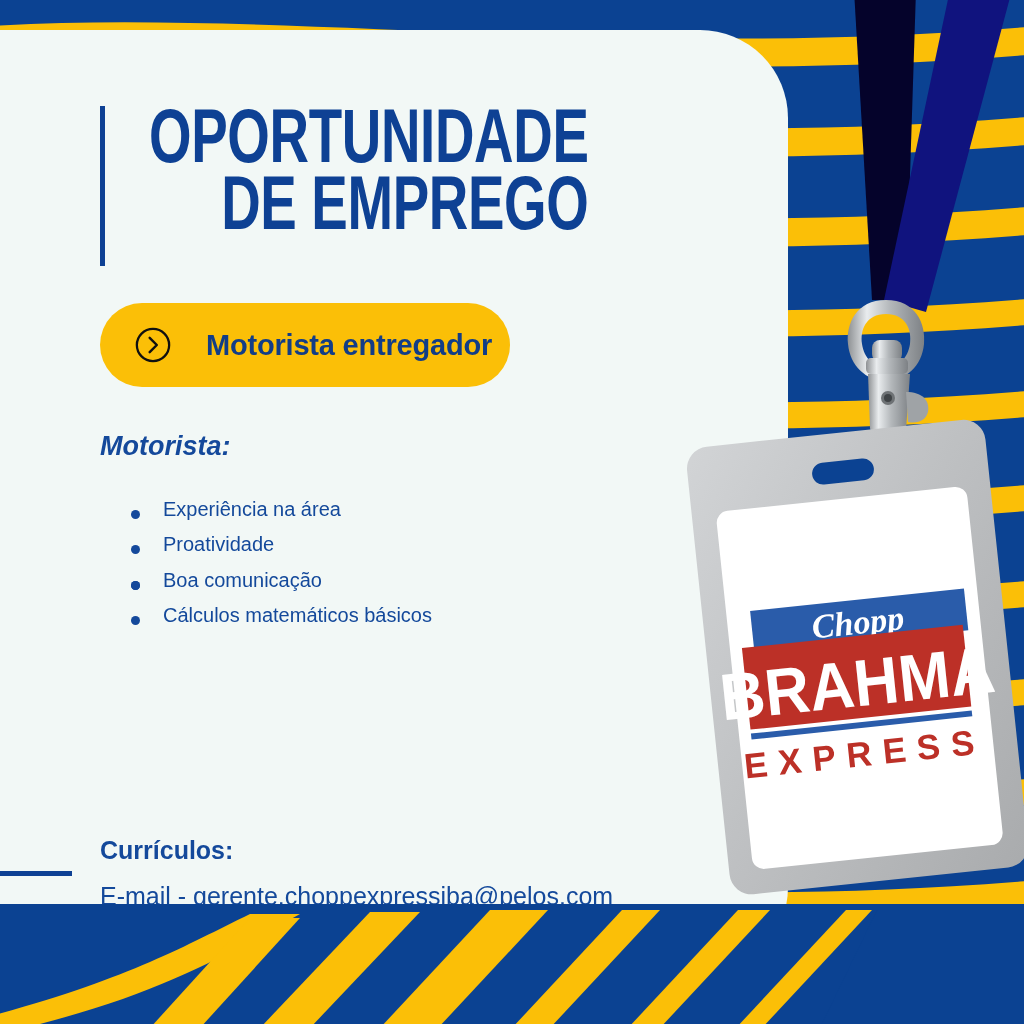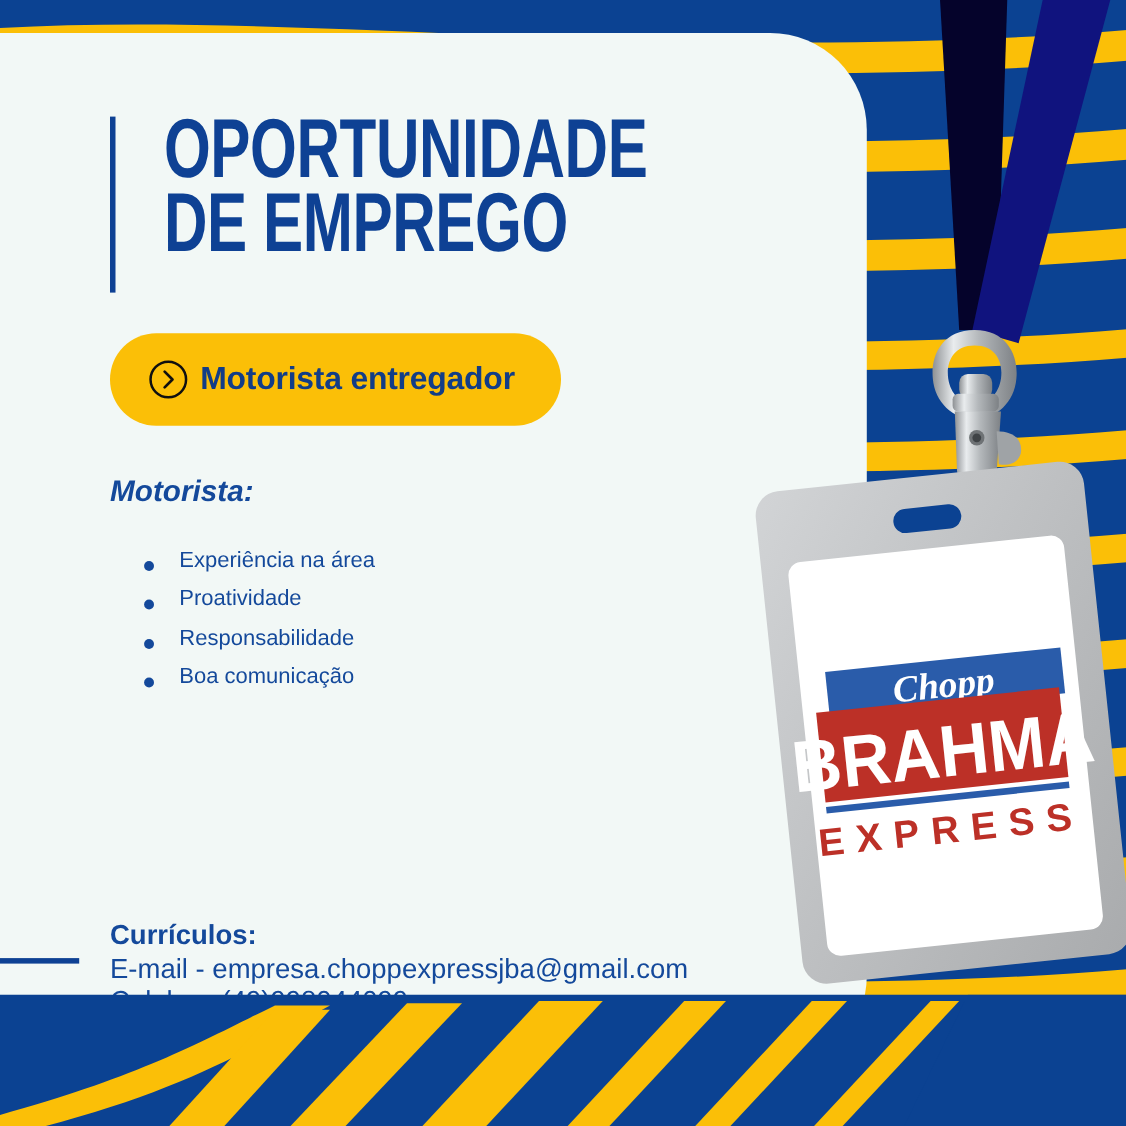--- a/index.html
+++ b/index.html
@@ -25,42 +25,42 @@
   
   .panel{
     position:absolute;left:-40px;top:30px;
     width:828px;height:945px;
     background:#f2f8f6;
     border-radius:0 88px 88px 0;
     box-shadow:0 0 0 0 rgba(0,0,0,0);
   }
 
   
-  .headline-wrap{position:absolute;left:100px;top:103px;display:flex;align-items:flex-start;}
+  .headline-wrap{position:absolute;left:100px;top:103px;display:flex;align-items:flex-start;text-align:right;}
   .accent-bar{width:5px;height:160px;background:#0e4194;flex:0 0 auto;margin-top:3px;}
   .headline{
     margin-left:44px;
     color:#0e4194;
     font-weight:bold;
     font-size:76px;
     line-height:0.88;
     letter-spacing:-0.5px;
     transform:scaleX(0.72);
     transform-origin:left top;
     white-space:nowrap;
     font-family:"Liberation Sans", sans-serif;
   }
   .headline .l2{display:block;}
 
   
   .pill{
     position:absolute;left:100px;top:303px;
     height:84px;min-width:410px;width:410px;
     background:#fbbf07;border-radius:42px;
-    display:flex;align-items:center;gap:10px;
+    display:flex;align-items:center;gap:34px;
     padding:0 34px;box-sizing:border-box;
   }
   .pill-icon{width:38px;height:38px;flex:0 0 auto;}
   .pill-label{
     color:#123d87;font-size:29px;font-weight:bold;
     letter-spacing:-0.2px;white-space:nowrap;
   }
 
   
   .req-title{
@@ -79,21 +79,21 @@
     position:absolute;left:13px;top:14px;
     width:9px;height:9px;border-radius:50%;background:#14499b;
   }
 
   
   .contact-rule{position:absolute;left:0;top:871px;width:72px;height:5px;background:#0e4194;}
   .contact{
     position:absolute;left:100px;top:836px;
     color:#14499b;font-size:25px;line-height:1.18;
   }
-  .contact .c-title{font-weight:bold;display:block;margin-bottom:1px;}
+  .contact .c-title{font-weight:bold;display:block;margin-bottom:16px;}
   .contact .c-line{display:block;}
 
   
   .lanyard{position:absolute;left:0;top:0;width:1024px;height:1024px;pointer-events:none;}
 </style>
 </head>
 <body>
 
 <div id="poster">
 
@@ -148,28 +148,29 @@
       <circle cx="20" cy="20" r="17" fill="none" stroke="#101010" stroke-width="2.4"></circle>
       <path d="M16.5 12.5 L24 20 L16.5 27.5" fill="none" stroke="#101010" stroke-width="2.6" stroke-linecap="round" stroke-linejoin="round"></path>
     </svg>
     <span class="pill-label">Motorista entregador</span>
   </div>
 
   <div class="req-title">Motorista:</div>
   <ul class="req-list">
     <li><span class="dot"></span><span>Experiência na área</span></li>
     <li><span class="dot"></span><span>Proatividade</span></li>
-    <li><span class="dot"></span><span>Responsabilidade</span></li>
+    <li><span class="dot"></span></li>
     <li><span class="dot"></span><span>Boa comunicação</span></li>
+    <li><span class="dot"></span><span>Cálculos matemáticos básicos</span></li>
   </ul>
 
   <div class="contact-rule"></div>
   <div class="contact">
     <span class="c-title">Currículos:</span>
-    <span class="c-line">E-mail - empresa.choppexpressjba@gmail.com</span>
+    <span class="c-line">E-mail - gerente.choppexpressjba@pelos.com</span>
     <span class="c-line">Celular - (49)998044099</span>
     <span class="c-line">Av. Santa Terezinha, 1774, Menino Deus - Joaçaba, SC</span>
   </div>
 
   <svg class="lanyard" viewBox="0 0 1024 1024" xmlns="http://www.w3.org/2000/svg">
     <defs>
       <linearGradient id="metalG" x1="0" y1="0" x2="1" y2="0">
         <stop offset="0%" stop-color="#8e9194"></stop>
         <stop offset="25%" stop-color="#e9ecee"></stop>
         <stop offset="55%" stop-color="#b4b8bb"></stop>

